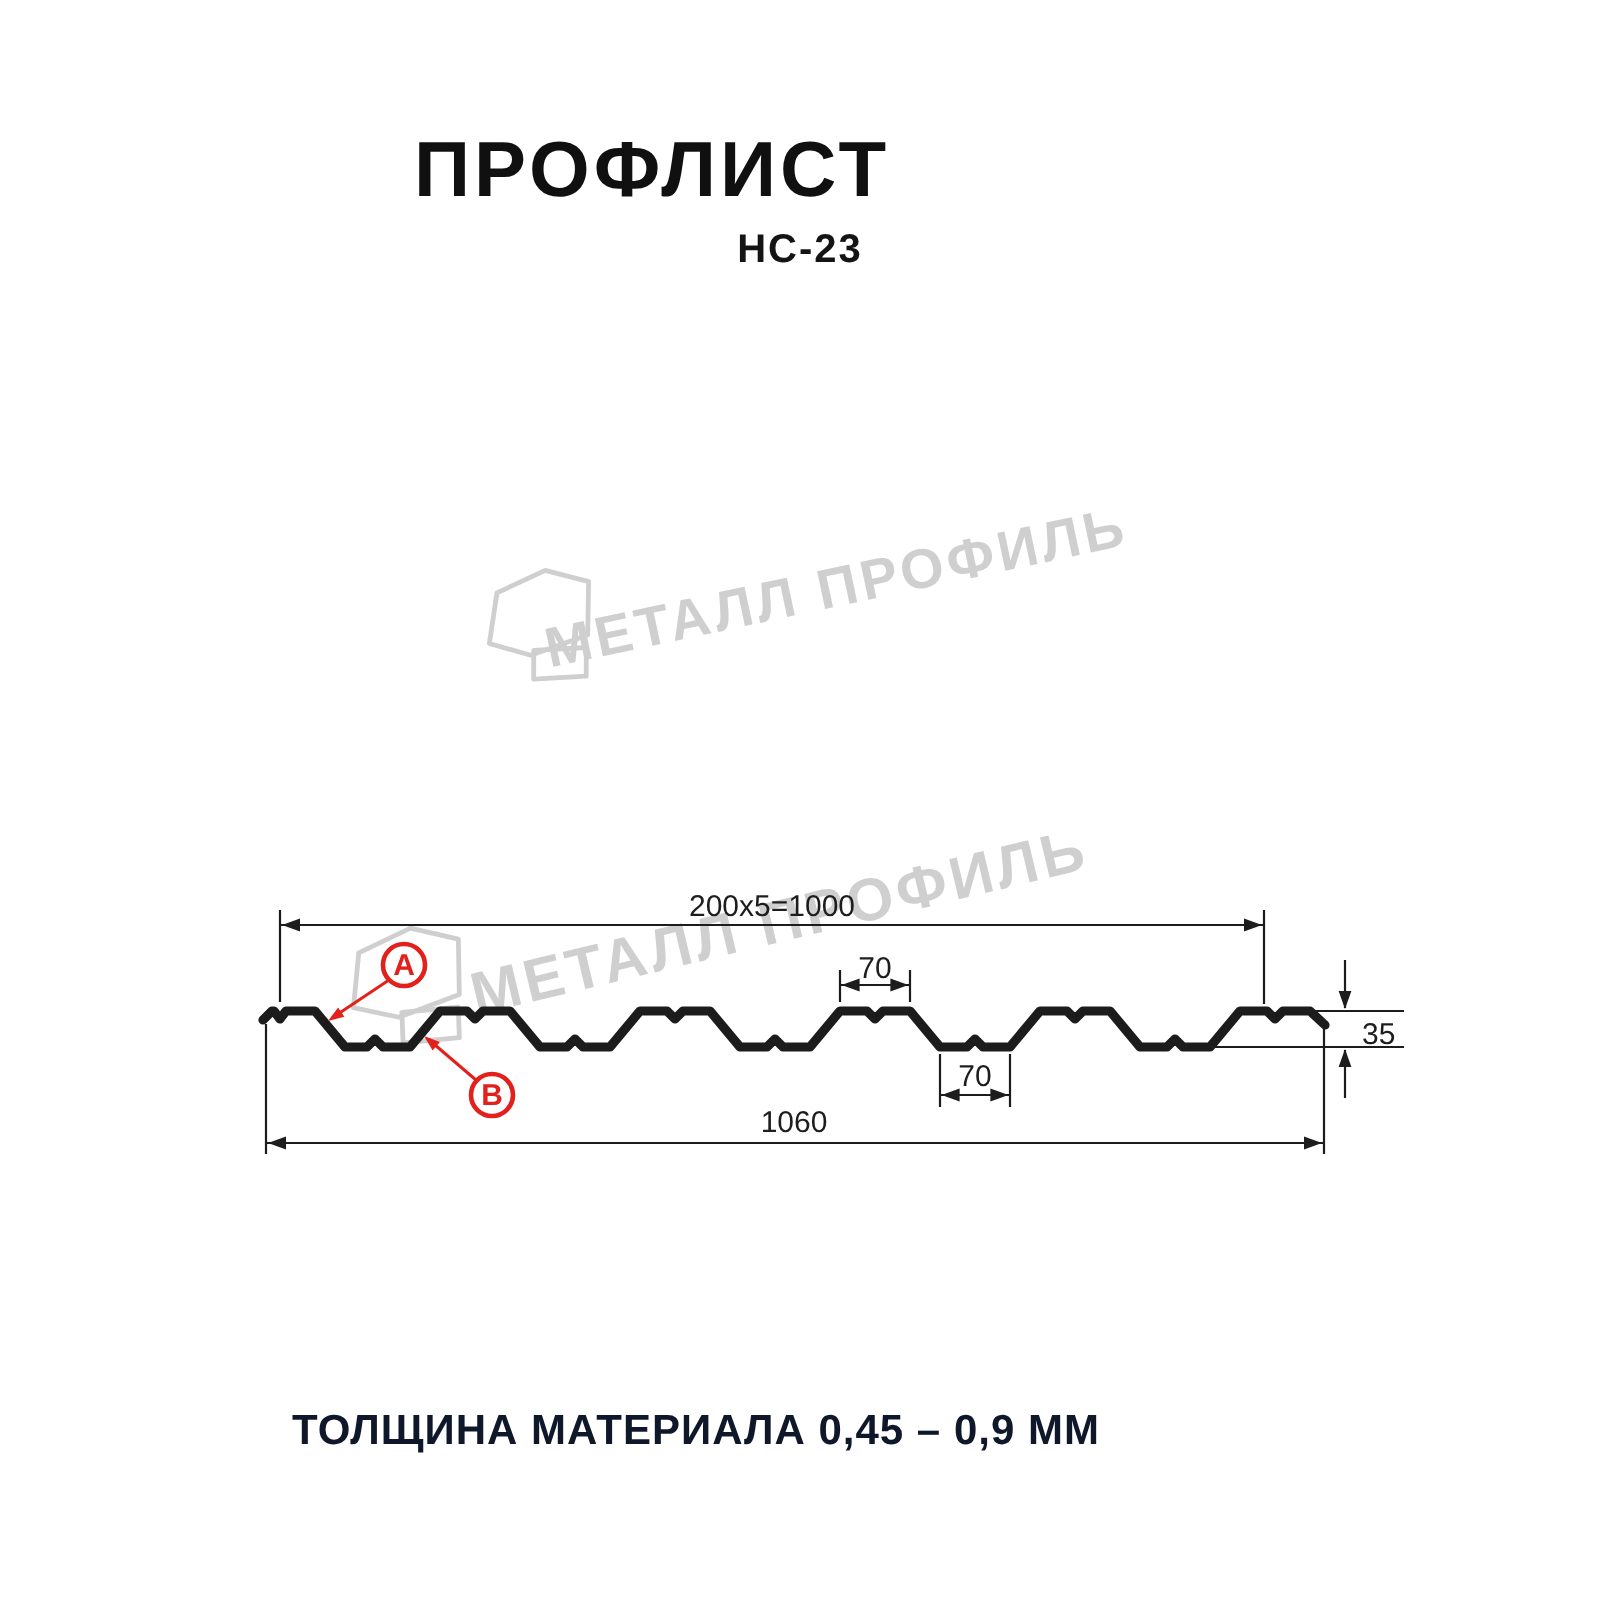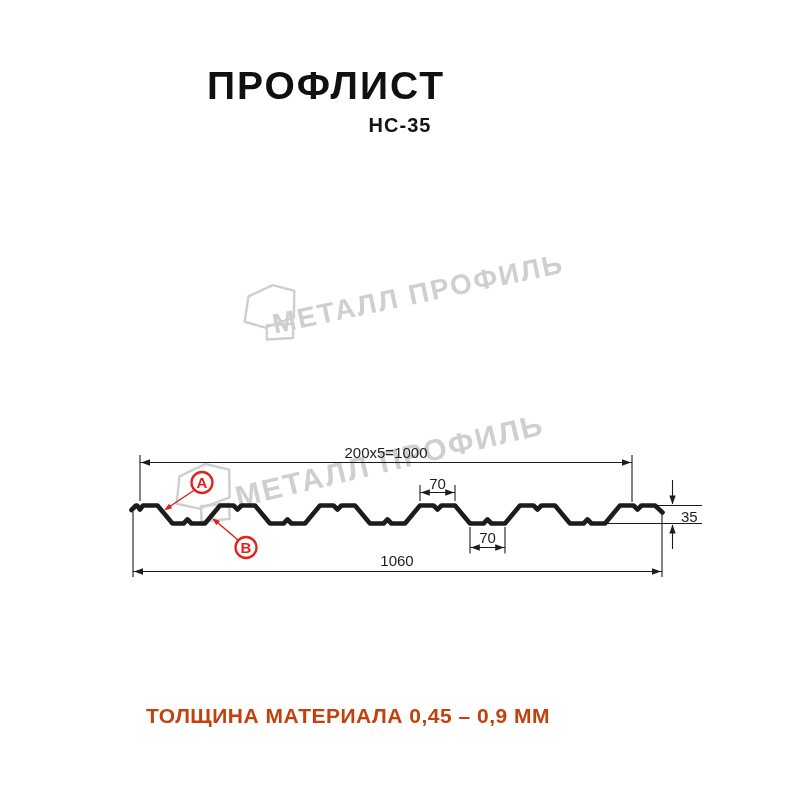--- a/index.html
+++ b/index.html
@@ -6,42 +6,42 @@
     --red:#e3211c; --line:#1c1c1c; --line3d:#2e2e2e; --wm:#cfcfcf; --bg:#ffffff;
   }
   html,body{margin:0;padding:0;background:#fff;}
   .page{position:relative;width:800px;height:800px;background:var(--bg);overflow:hidden;
         font-family:"Liberation Sans",sans-serif;}
   .title{position:absolute;top:64px;left:0;width:652px;text-align:center;
          font-size:39px;font-weight:800;letter-spacing:2px;color:#101010;}
   .subtitle{position:absolute;top:114px;left:0;width:800px;text-align:center;
          font-size:20px;font-weight:600;letter-spacing:1px;color:#141414;}
   .footer{position:absolute;top:704px;left:0;width:696px;text-align:center;
-         font-size:21px;font-weight:600;letter-spacing:.5px;color:#c2410c;}
+         font-size:21px;font-weight:600;letter-spacing:.5px;color:#0f172a;}
   svg{position:absolute;top:0;left:0;}
   .thin{stroke:var(--line);stroke-width:1.1;fill:none;}
   .profile{stroke:var(--line);stroke-width:4.6;fill:none;stroke-linejoin:round;stroke-linecap:round;}
   .dim{font-family:"Liberation Sans",sans-serif;font-size:15px;fill:#1d1d1d;}
   .dimfill{fill:#1d1d1d;}
   .redln{stroke:var(--red);stroke-width:2.3;fill:none;}
   .redarrow{stroke:var(--red);stroke-width:1.5;fill:none;}
   .redfill{fill:var(--red);}
   .redtxt{font-family:"Liberation Sans",sans-serif;font-size:15px;font-weight:700;fill:var(--red);}
   .wmtxt{font-family:"Liberation Sans",sans-serif;font-size:28px;font-weight:700;
          letter-spacing:2px;fill:var(--wm);}
   .wmtxt2{font-size:30px;}
   .wmlogo{stroke:var(--wm);stroke-width:2.4;fill:none;stroke-linejoin:round;}
 </style>
 </head>
 <body>
 
 <div class="page">
 
   <div class="title">ПРОФЛИСТ</div>
-  <div class="subtitle">НС-35</div>
+  <div class="subtitle">НС-23</div>
 
   <svg width="800" height="800" viewBox="0 0 800 800">
 
     <g transform="translate(222,345) rotate(-12)">
       <g>
         <path class="wmlogo" d="M27 -18 L36 -42 L62 -48 L82 -38 L76 -12 L46 -8 Z"></path>
         <path class="wmlogo" d="M48 -10 L74 -6 L71 8 L45 4 Z"></path>
       </g>
       <text class="wmtxt" x="54" y="0">МЕТАЛЛ ПРОФИЛЬ</text>
     </g>

